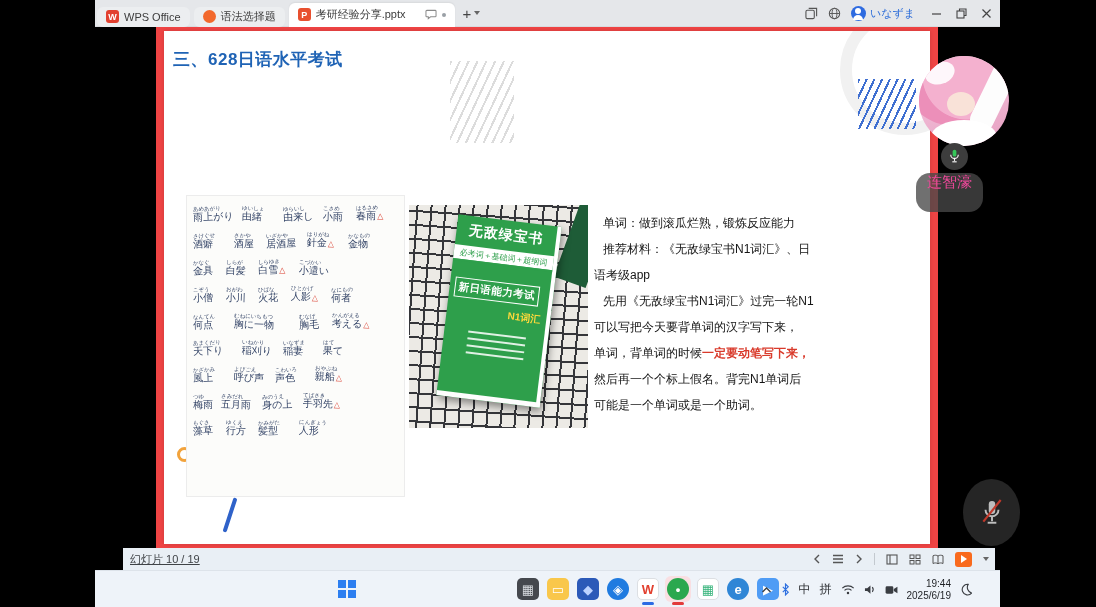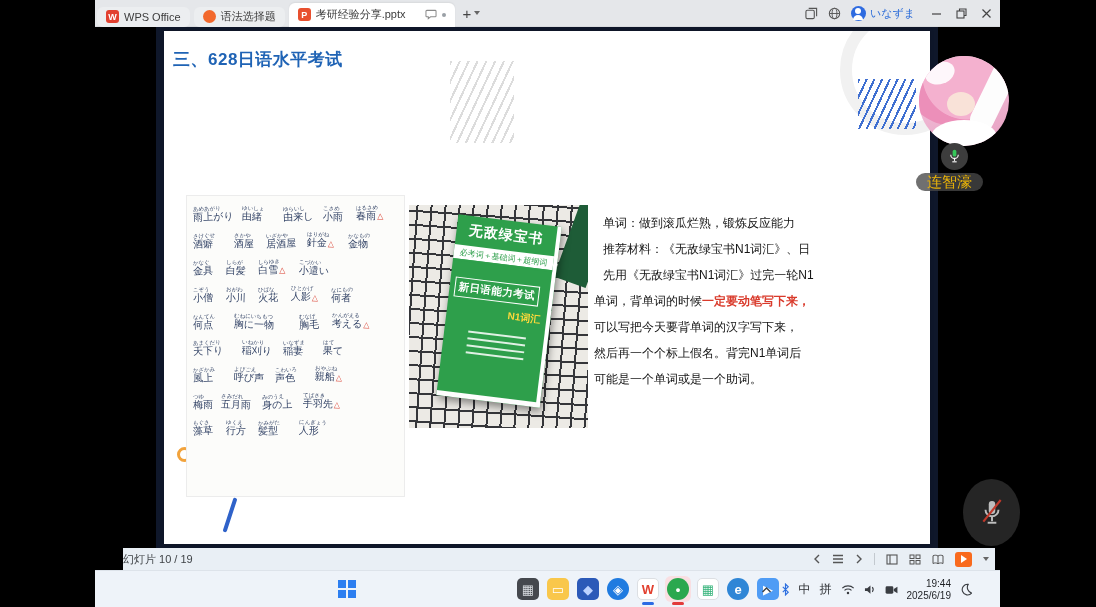--- a/index.html
+++ b/index.html
@@ -22,21 +22,21 @@
   .tab-dot{width:4px;height:4px;border-radius:50%;background:#9aa0a6;}
   .newtab{display:flex;align-items:center;gap:3px;margin-left:6px;color:#444;font-size:15px;}
   .tabbar-right{margin-left:auto;display:flex;align-items:center;gap:10px;padding-right:8px;}
   .login{display:flex;align-items:center;gap:4px;font-size:11px;color:#2a6bd8;}
   .login-av{width:15px;height:15px;border-radius:50%;background:#2e6be0;position:relative;}
   .login-av::before{content:"";position:absolute;left:4.5px;top:2.5px;width:6px;height:6px;border-radius:50%;background:#fff;}
   .login-av::after{content:"";position:absolute;left:2.5px;top:9px;width:10px;height:5px;border-radius:5px 5px 0 0;background:#fff;}
   .winctl{display:flex;align-items:center;gap:14px;margin-left:6px;color:#444;}
 
   
-  .content{position:absolute;left:156px;top:27px;width:782px;height:521px;background:#0f172a;}
+  .content{position:absolute;left:156px;top:27px;width:782px;height:521px;background:#ef4444;}
   .slide{position:absolute;left:8px;top:4px;width:766px;height:513px;background:#ffffff;overflow:hidden;
          box-shadow:0 0 4px rgba(0,0,0,.15);}
   .slide-title{position:absolute;left:9px;top:17px;font-size:17px;font-weight:bold;letter-spacing:.5px;}
   .bodytext{position:absolute;left:9px;top:58px;font-size:16px;color:#1a1a1a;line-height:23px;white-space:nowrap;}
   .body-line.indent{padding-left:47px;}
 
   .hatch{position:absolute;}
   .hatch.gray{left:286px;top:30px;width:64px;height:82px;
       background:repeating-linear-gradient(115deg,#dcdcdc 0 2px,transparent 2px 8px);}
   .hatch.blue{left:694px;top:48px;width:58px;height:50px;
@@ -88,27 +88,27 @@
   .avatar{position:absolute;left:919px;top:56px;width:90px;height:90px;border-radius:50%;overflow:hidden;
           background:linear-gradient(160deg,#f7e6f0 0%,#efb9d4 45%,#e79ec0 100%);}
   .av-hair{position:absolute;left:-14px;top:-18px;width:100px;height:88px;border-radius:50%;
           background:radial-gradient(circle at 62% 42%,#f4b1cf 0 55%,#ec8fb9 56% 100%);}
   .av-shine{position:absolute;right:4px;top:4px;width:24px;height:74px;background:#fdfdfd;border-radius:12px;transform:rotate(26deg);}
   .av-hl{position:absolute;left:6px;top:6px;width:30px;height:22px;background:#fff;border-radius:50%;transform:rotate(-20deg);opacity:.9;}
   .av-face{position:absolute;left:28px;top:36px;width:28px;height:24px;border-radius:50%;background:#f9e2d8;}
   .av-shirt{position:absolute;left:12px;bottom:-8px;width:66px;height:34px;border-radius:50% 50% 0 0;background:#fff;}
   .mic-badge{position:absolute;left:941px;top:143px;width:27px;height:27px;border-radius:50%;background:#3d3d3d;
              display:flex;align-items:center;justify-content:center;}
-  .name-pill{position:absolute;left:916px;top:173px;height:18px;padding:0 11px;border-radius:14px;
-             background:rgba(72,72,72,.78);color:#eab308;font-size:15px;display:flex;align-items:center;}
+  .name-pill{position:absolute;left:916px;top:173px;height:39px;padding:0 11px;border-radius:14px;
+             background:rgba(72,72,72,.78);color:#ec4899;font-size:15px;display:flex;}
 
   
   .statusbar{position:absolute;left:123px;top:548px;width:872px;height:22px;background:#e9eff5;
              display:flex;align-items:center;font-size:11px;color:#3f4347;}
-  .sb-left{}
+  .sb-left{padding-left:7px;text-decoration:underline;}
   .sb-right{margin-left:auto;display:flex;align-items:center;gap:11px;padding-right:6px;}
   .sb-div{width:1px;height:12px;background:#c3c9cf;}
   .playbtn{width:17px;height:15px;border-radius:3px;background:#f96a1d;display:flex;align-items:center;justify-content:center;}
   .playbtn::before{content:"";width:0;height:0;border-left:6px solid #fff;border-top:4px solid transparent;border-bottom:4px solid transparent;margin-left:1px;}
   .caret-down{width:0;height:0;border-top:4px solid #666;border-left:3.5px solid transparent;border-right:3.5px solid transparent;}
 
   
   .taskbar{position:absolute;left:95px;top:570px;width:905px;height:37px;background:#eef3f9;border-top:1px solid #dde3ea;}
   .winlogo{position:absolute;left:243px;top:9px;width:18px;height:18px;display:grid;
            grid-template-columns:8px 8px;grid-template-rows:8px 8px;gap:2px;}
@@ -406,23 +406,24 @@
                 <div></div>
                 <div></div>
               </div>
           </div>
         </div>
       </div>
 
       <div class="rtext">
           <div class="rt-line indent"><span>单词：做到滚瓜烂熟，锻炼反应能力</span></div>
           <div class="rt-line indent"><span>推荐材料：《无敌绿宝书N1词汇》、日</span></div>
+          <div class="rt-line"><span>语考级app</span></div>
           <div class="rt-line indent"><span>先用《无敌绿宝书N1词汇》过完一轮N1</span></div>
+          <div class="rt-line"><span>可以写把今天要背单词的汉字写下来，</span></div>
           <div class="rt-line"><span>单词，背单词的时候</span><span class="rt-red" style="color: rgb(217, 58, 43);">一定要动笔写下来，</span></div>
-          <div class="rt-line"><span>可以写把今天要背单词的汉字写下来，</span></div>
           <div class="rt-line"><span>然后再一个个标上假名。背完N1单词后</span></div>
           <div class="rt-line"><span>可能是一个单词或是一个助词。</span></div>
         </div>
     </div>
   </div>
 
   <div class="avatar">
     <div class="av-hair"></div>
       <div class="av-shine"></div>
       <div class="av-hl"></div>

